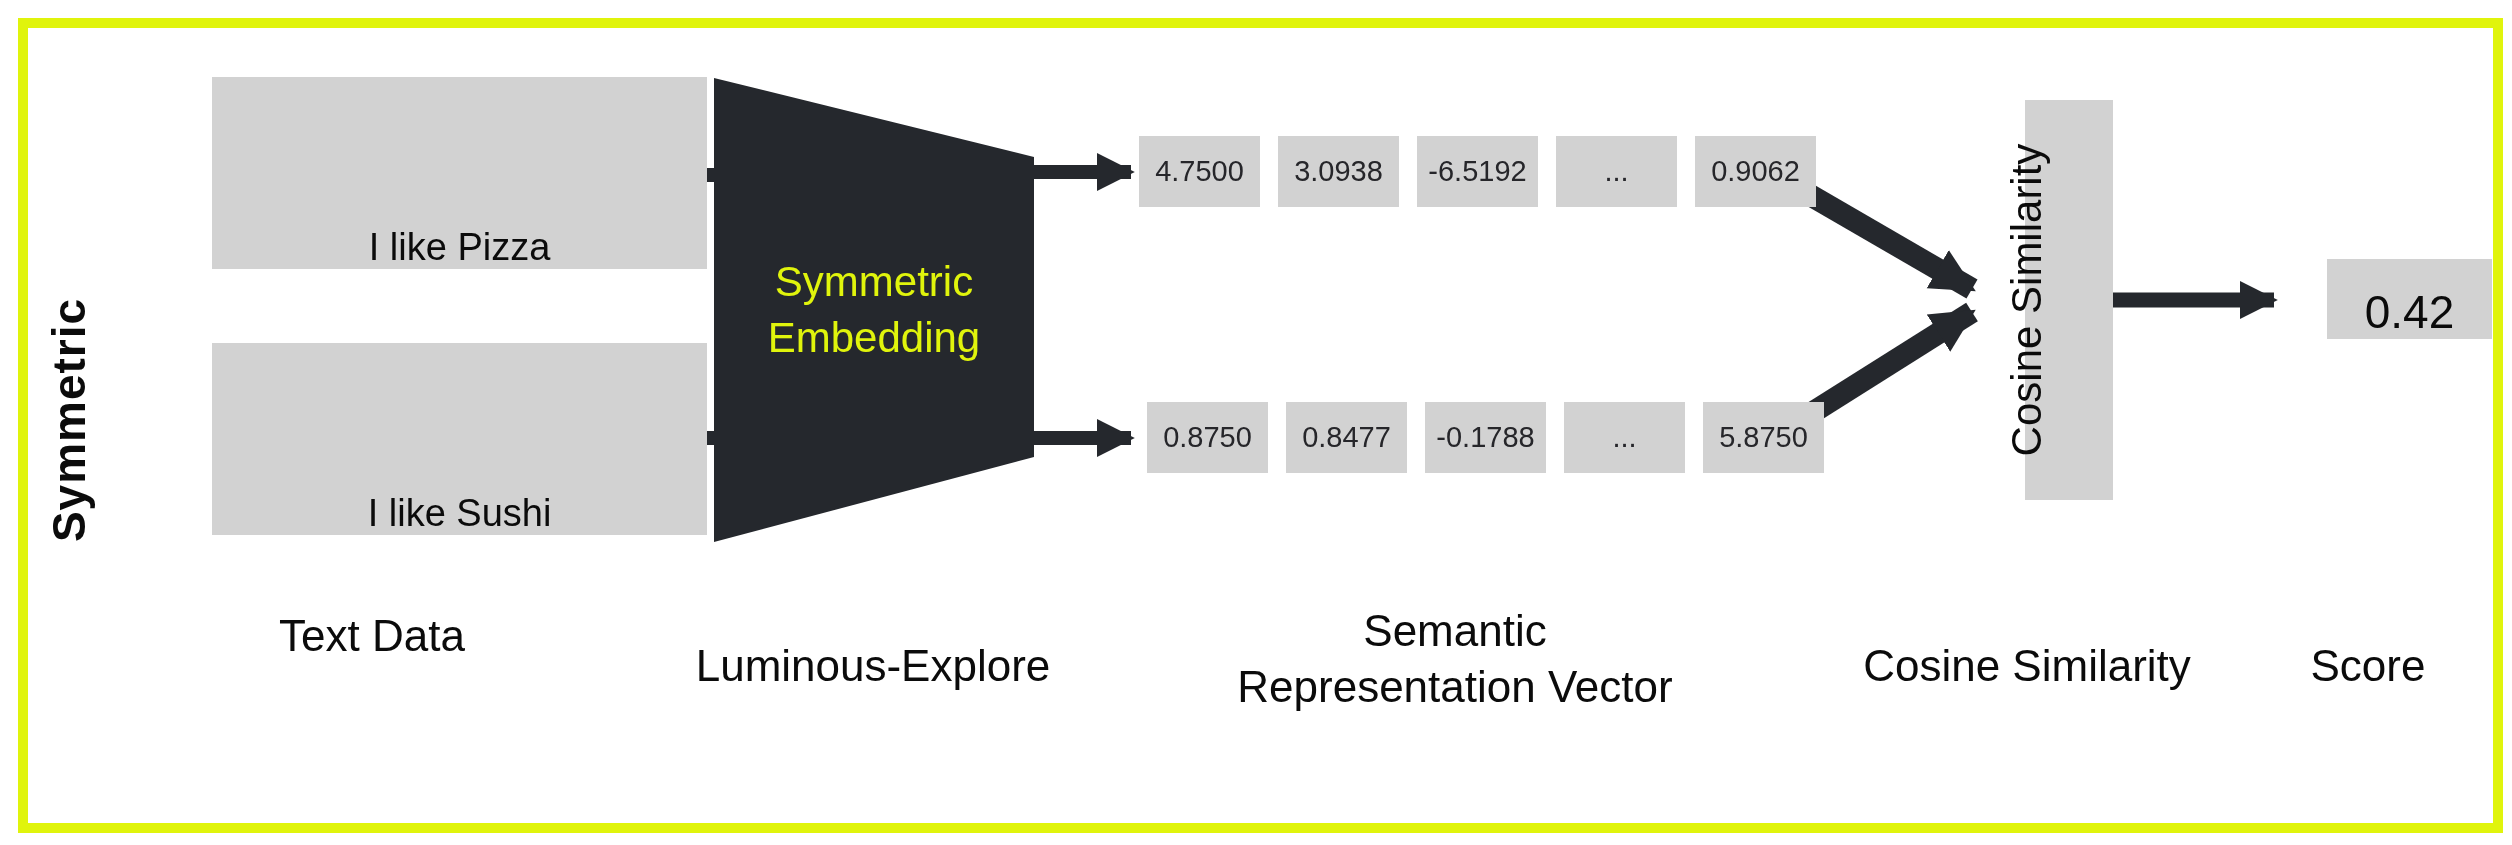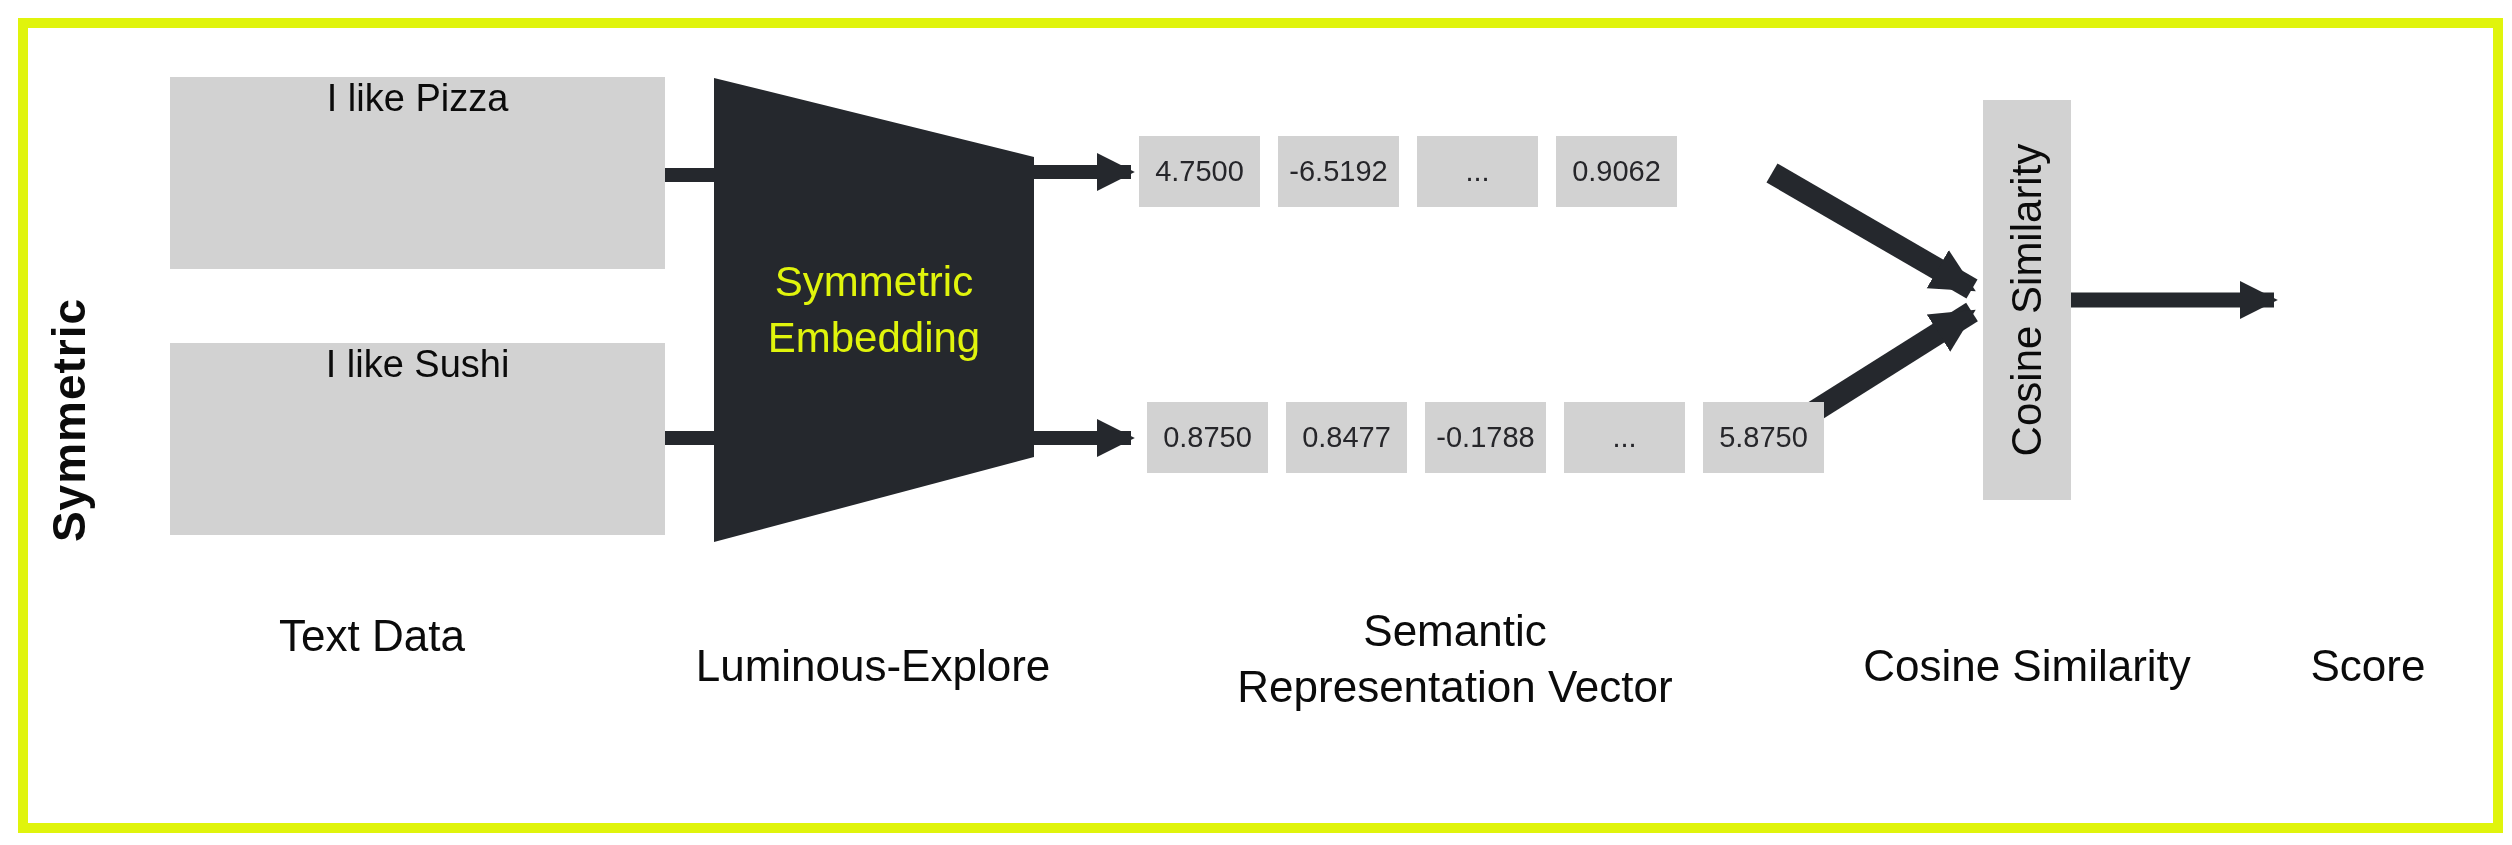--- a/index.html
+++ b/index.html
@@ -25,24 +25,25 @@
   
   #connector-layer {
     position: absolute;
     left: 0; top: 0;
     z-index: 1;
   }
   .gray-box {
     position: absolute;
     background: #D2D2D2;
     display: flex;
-    align-items: flex-start;
+    align-items: flex-end;
     justify-content: center;
     color: #0B0B0B;
     z-index: 2;
+    margin-left: 42px;
   }
   .input-box {
     left: 170px;
     width: 495px;
     height: 192px;
     font-size: 38px;
   }
   .input-box.top { top: 77px; }
   .input-box.bottom { top: 343px; }
 
@@ -175,36 +176,40 @@
     <span>I like Sushi</span>
   </div>
 
   <div class="embed-label">
     <span>Symmetric</span>
     <span>Embedding</span>
   </div>
 
   <div class="vector-row top">
     <div class="vector-cell">4.7500</div>
+    <div class="vector-cell">3.0938</div>
     <div class="vector-cell">-6.5192</div>
     <div class="vector-cell">...</div>
     <div class="vector-cell">0.9062</div>
   </div>
 
   <div class="vector-row bottom">
     <div class="vector-cell">0.8750</div>
     <div class="vector-cell">0.8477</div>
     <div class="vector-cell">-0.1788</div>
     <div class="vector-cell">...</div>
     <div class="vector-cell">5.8750</div>
   </div>
 
   <div class="gray-box cosine-box"></div>
   <div class="rot-label cosine-text">Cosine Similarity</div>
 
+  <div class="gray-box score-box">
+    <span>0.42</span>
+  </div>
 
   <div class="caption" style="left:372px; top:608px;">Text Data</div>
   <div class="caption" style="left:1455px; top:603px;">
     <div>Semantic</div>
     <div>Representation Vector</div>
   </div>
   <div class="caption" style="left:873px; top:638px;">Luminous-Explore</div>
   <div class="caption" style="left:2027px; top:638px;">Cosine Similarity</div>
   <div class="caption" style="left:2368px; top:638px;">Score</div>
 

